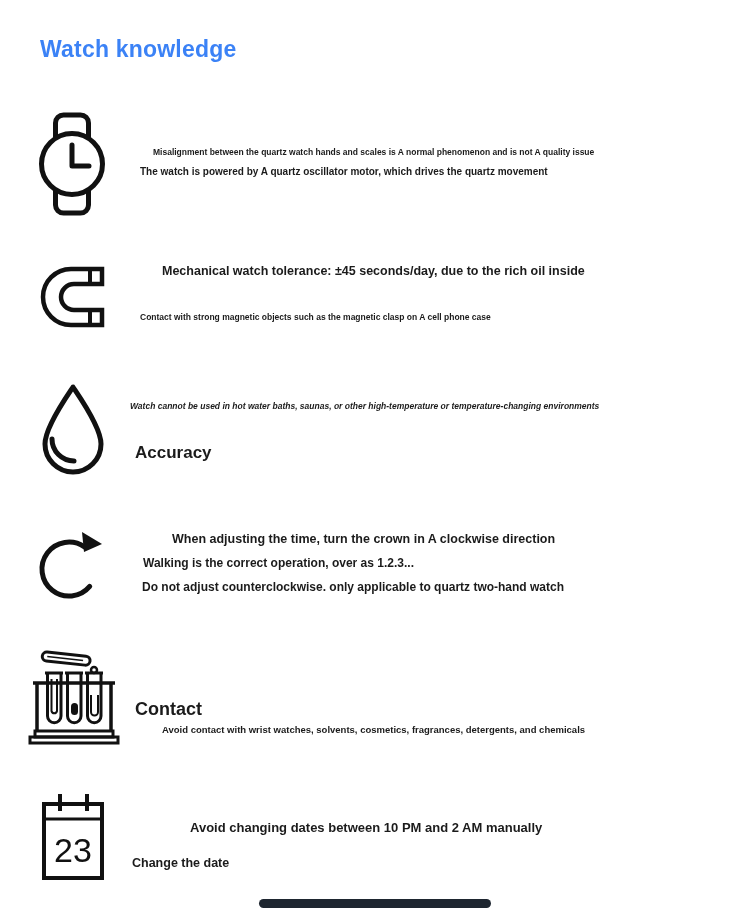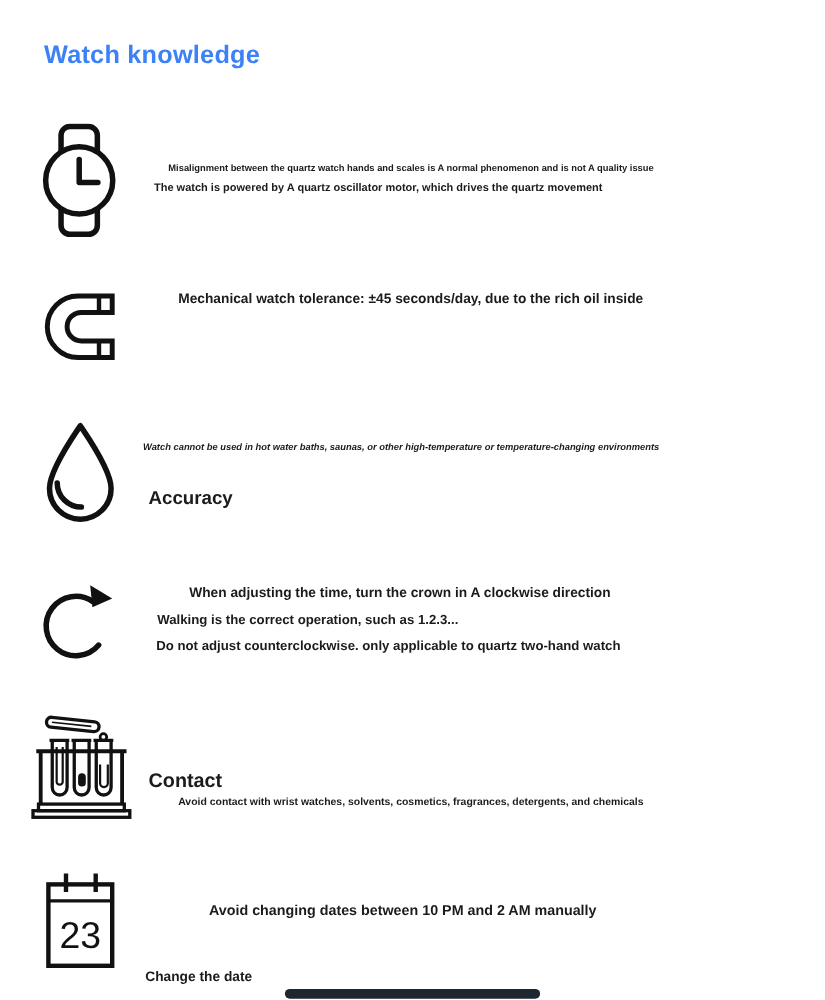--- a/index.html
+++ b/index.html
@@ -46,38 +46,39 @@
   <div class="line" style="left:153px;top:147px;font-size:8.5px;">Misalignment between the quartz watch hands and scales is A normal phenomenon and is not A quality issue</div>
   <div class="line" style="left:140px;top:166px;font-size:10px;">The watch is powered by A quartz oscillator motor, which drives the quartz movement</div>
 
   <div class="icon" style="left:40px;top:262px;">
     <svg viewBox="0 0 66 70" width="66" height="70">
       <path d="M62 7 H31 A28 28 0 0 0 31 63 H62 V48 H34 A13 13 0 0 1 34 22 H62 Z" fill="none" stroke="#111" stroke-width="4.5"></path>
       <path d="M50 7 V22 M50 48 V63" fill="none" stroke="#111" stroke-width="4"></path>
     </svg>
   </div>
   <div class="line" style="left:142px;top:264px;font-size:12.5px;margin-left:20px;">Mechanical watch tolerance: ±45 seconds/day, due to the rich oil inside</div>
+  <div class="line" style="left:140px;top:312px;font-size:8.5px;">Contact with strong magnetic objects such as the magnetic clasp on A cell phone case</div>
 
   <div class="icon" style="left:36px;top:383px;">
     <svg viewBox="0 0 74 92" width="74" height="92">
       <path d="M37 4 C36 6 9 43 9 61 A28 28 0 0 0 65 61 C65 43 38 6 37 4 Z" fill="none" stroke="#111" stroke-width="5" stroke-linejoin="round"></path>
       <path d="M16 56 A22 22 0 0 0 38 78" fill="none" stroke="#111" stroke-width="5" stroke-linecap="round"></path>
     </svg>
   </div>
   <div class="line" style="left:130px;top:401px;font-size:8.5px;font-style:italic;">Watch cannot be used in hot water baths, saunas, or other high-temperature or temperature-changing environments</div>
   <div class="line" style="left:135px;top:443px;font-size:17px;">Accuracy</div>
 
   <div class="icon" style="left:35px;top:523px;">
     <svg viewBox="0 0 72 86" width="72" height="86">
       <path d="M49.5 24 A27 27 0 1 0 54.7 63.4" fill="none" stroke="#111" stroke-width="5" stroke-linecap="round"></path>
       <polygon points="47,9 67,21 49,29" fill="#111"></polygon>
     </svg>
   </div>
   <div class="line" style="left:172px;top:532px;font-size:12.5px;">When adjusting the time, turn the crown in A clockwise direction</div>
-  <div class="line" style="left:143px;top:556px;font-size:12px;">Walking is the correct operation, such as 1.2.3...</div>
+  <div class="line" style="left:143px;top:556px;font-size:12px;">Walking is the correct operation, over as 1.2.3...</div>
   <div class="line" style="left:142px;top:580px;font-size:12px;">Do not adjust counterclockwise. only applicable to quartz two-hand watch</div>
 
   <div class="icon" style="left:28px;top:643px;">
     <svg viewBox="0 0 92 104" width="92" height="104" fill="none" stroke="#111">
       <g transform="rotate(6 18 16)">
         <rect x="14" y="9" width="48" height="9" rx="4.5" stroke-width="3"></rect>
         <path d="M19 13.5 H55" stroke-width="1.5"></path>
       </g>
       <circle cx="66" cy="27" r="3" stroke-width="2.5"></circle>
       <path d="M5 40 H87" stroke-width="3.5"></path>
@@ -98,17 +99,17 @@
 
   <div class="icon" style="left:40px;top:788px;">
     <svg viewBox="0 0 66 94" width="66" height="94">
       <rect x="4" y="16" width="58" height="74" fill="#ffffff" stroke="#111" stroke-width="4"></rect>
       <path d="M4 31 H62" stroke="#111" stroke-width="3"></path>
       <path d="M20 6 V23 M47 6 V23" stroke="#111" stroke-width="4"></path>
       <text x="33" y="74" text-anchor="middle" font-size="34" fill="#111" font-family="'Liberation Sans', sans-serif">23</text>
     </svg>
   </div>
   <div class="line" style="left:190px;top:820px;font-size:13px;">Avoid changing dates between 10 PM and 2 AM manually</div>
-  <div class="line" style="left:132px;top:881px;font-size:12.5px;">Change the date</div>
+  <div class="line" style="left:132px;top:856px;font-size:12.5px;">Change the date</div>
 
   <div class="home-indicator" style="background: rgb(30, 38, 48);"></div>
 
 </div>
 
 </body></html>

